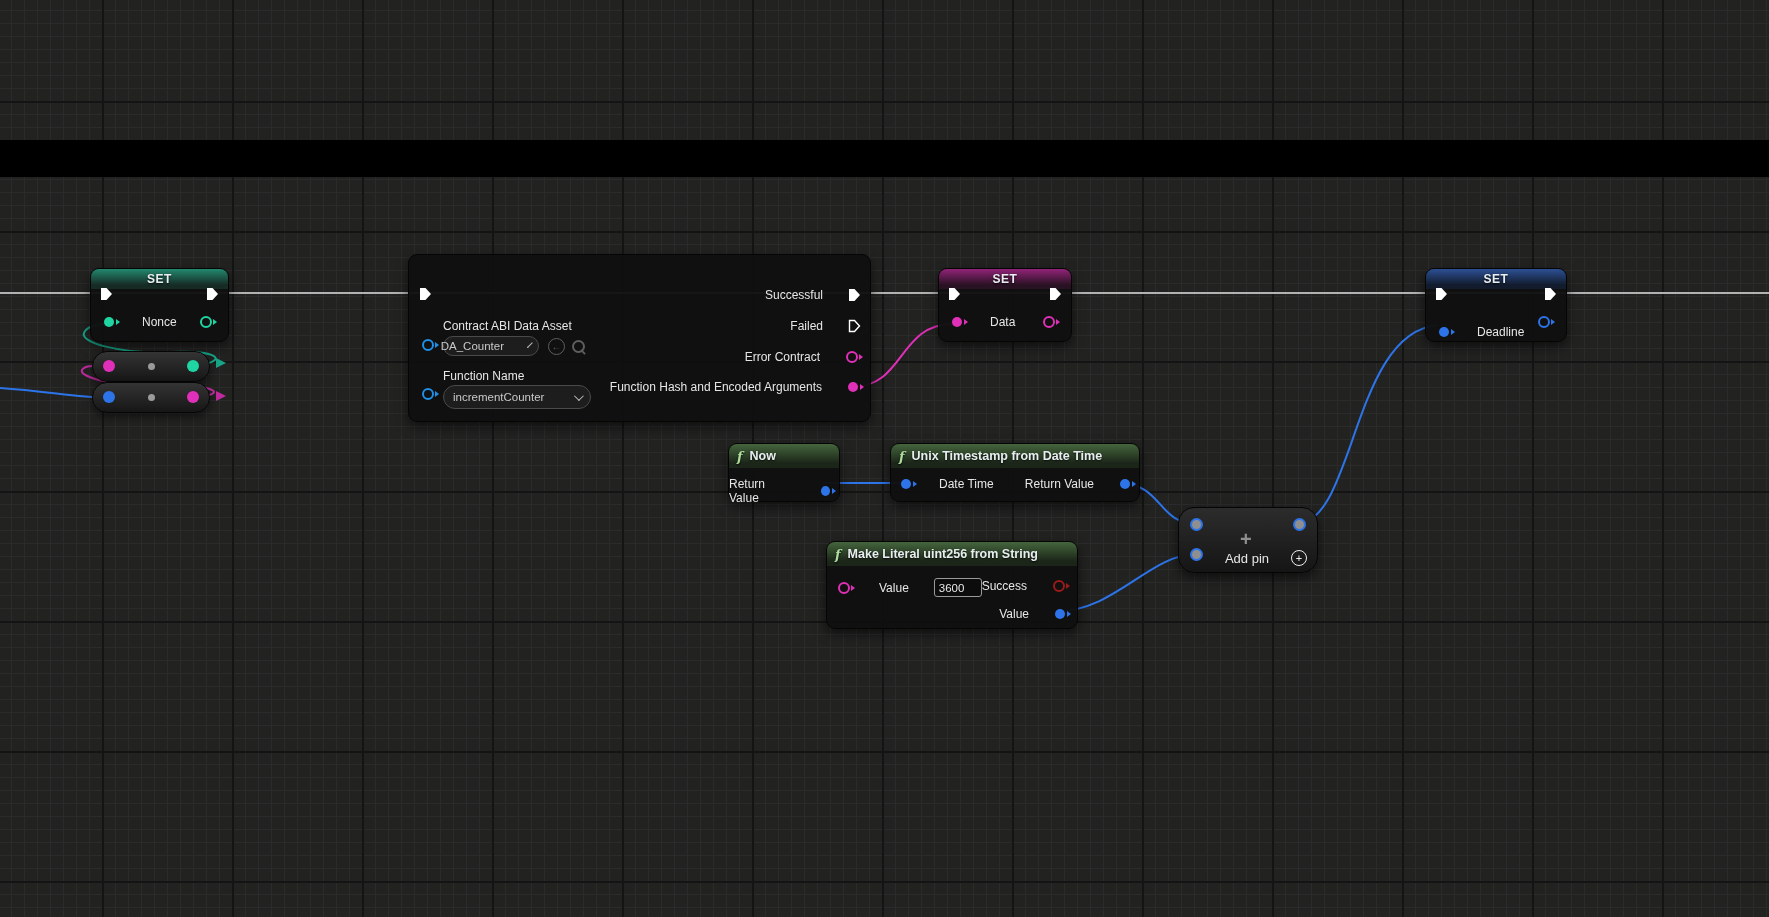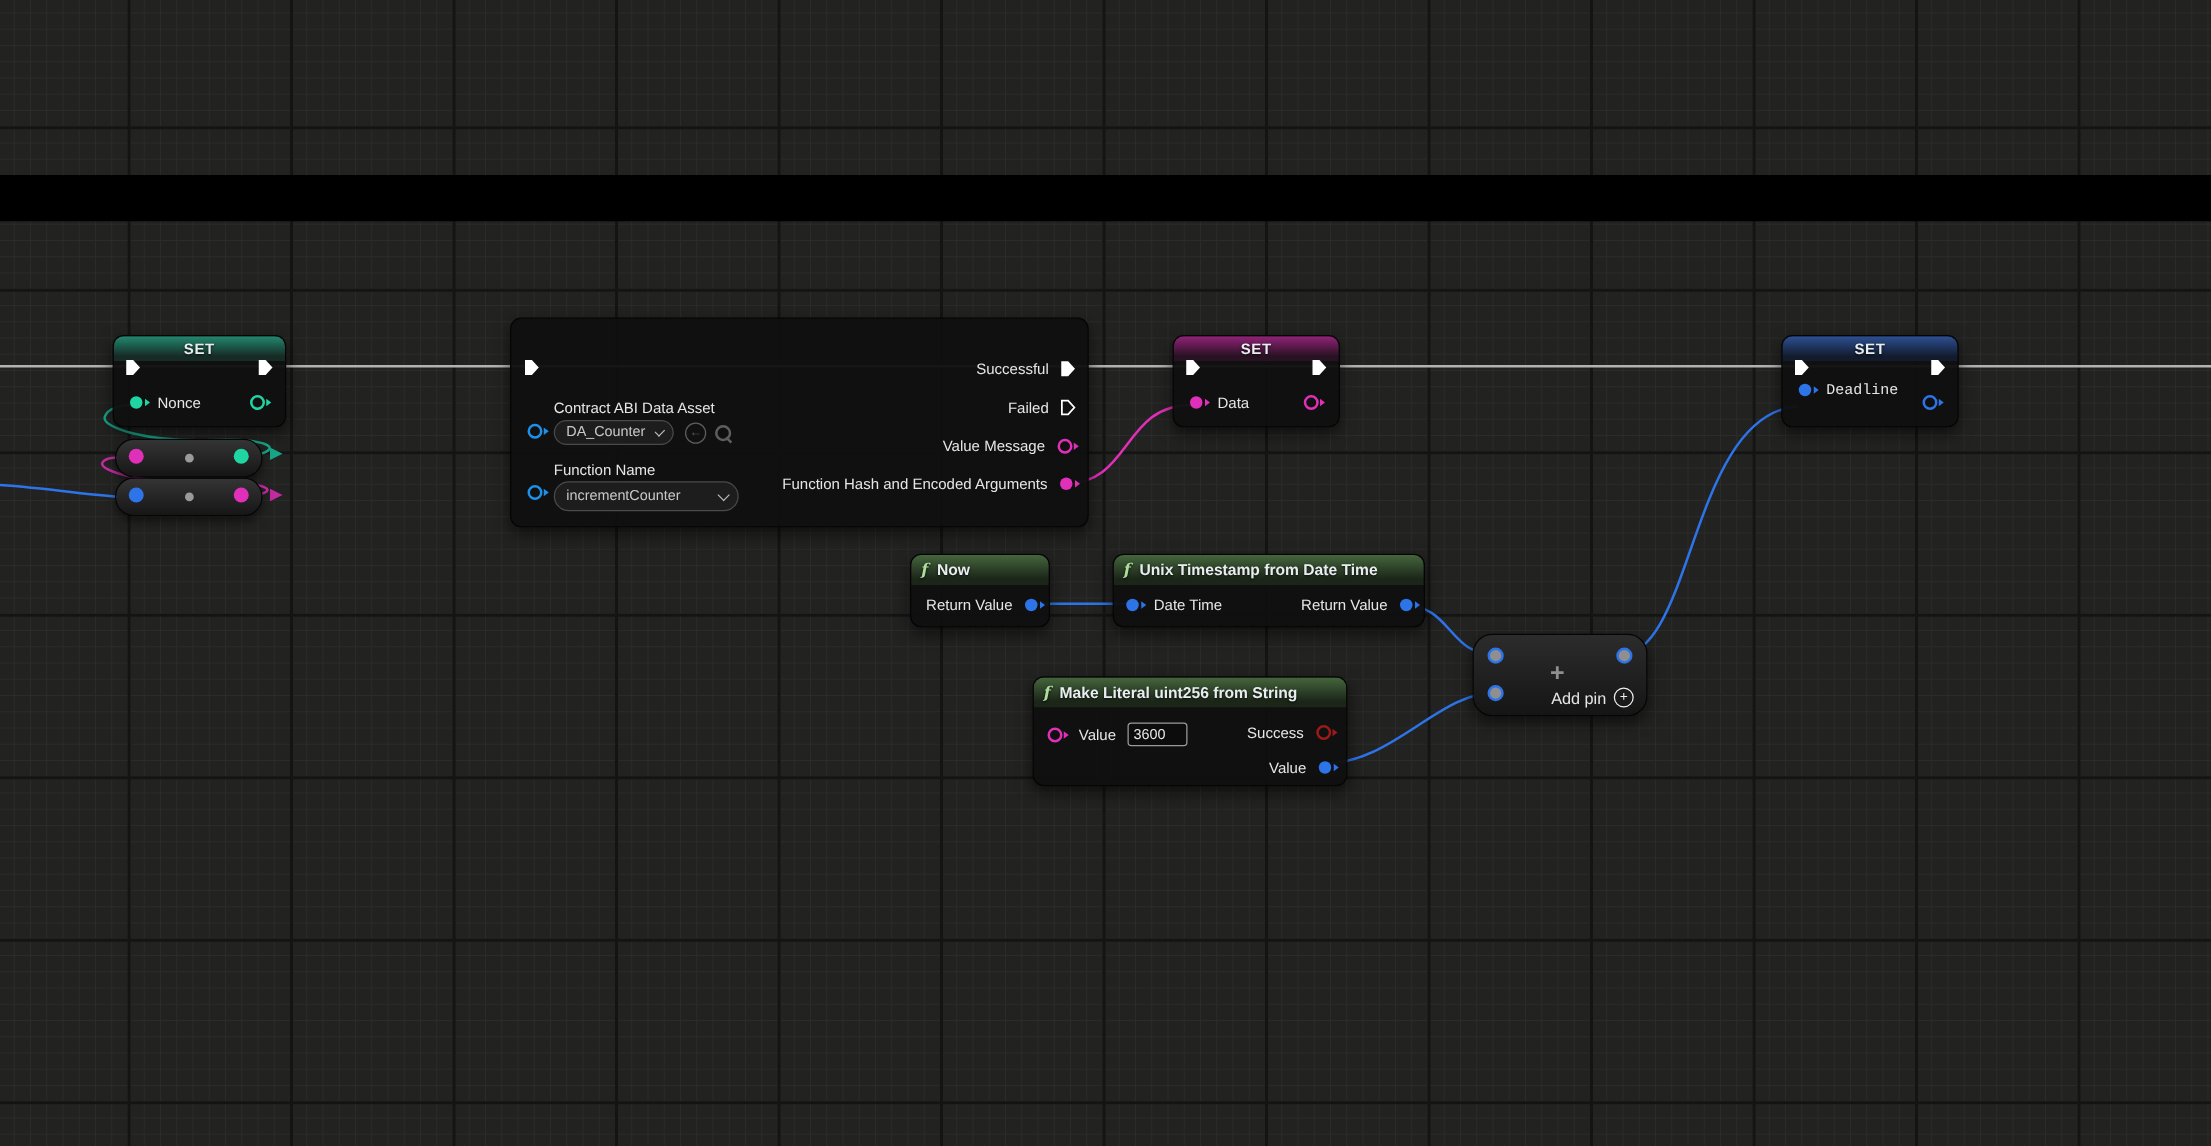--- a/index.html
+++ b/index.html
@@ -59,21 +59,21 @@
   .plus-glyph{color:#8f8f8f;font-size:20px;font-weight:bold;}
   .addpin-circle{display:inline-flex;align-items:center;justify-content:center;width:14px;height:14px;border:1.6px solid #eee;border-radius:50%;color:#eee;font-size:11px;line-height:1;margin-left:6px;}
   .ring-pin{display:inline-block;width:9px;height:9px;border-radius:50%;background:#8f8f8f;border:2.5px solid #2d74e8;}
   .center-dot{width:7px;height:7px;border-radius:50%;background:#9a9a9a;}
   .pill{
     position:absolute;z-index:2;height:31px;border-radius:15px;
     background:linear-gradient(180deg,#343434,#161616);
     border:1px solid #060606;box-shadow:0 4px 8px rgba(0,0,0,.5);
     display:flex;align-items:center;justify-content:space-between;padding:0 10px;box-sizing:border-box;
   }
-  .abs{position:absolute;}
+  .abs{position:absolute;gap:16px;}
 </style>
 </head>
 <body>
 
 <div class="canvas">
 
   <div class="black-band"></div>
 
   <svg class="wires" width="1769" height="917">
 
@@ -159,21 +159,21 @@
           <path d="M1 1 H6.5 L12 7 L6.5 13 H1 Z" fill="#fff"></path>
         </svg>
     </span>
     <span class="pinrow abs" style="right:9px;top:61px;height:20px;">
       <span class="lbl" style="margin-right:9px;">Failed</span>
       <svg width="13" height="14">
           <path d="M1.5 1.5 H6.5 L11.5 7 L6.5 12.5 H1.5 Z" fill="none" stroke="#fff" stroke-width="1.4"></path>
         </svg>
     </span>
     <span class="pinrow abs" style="right:12px;top:92px;height:20px;color:#e02fb8;">
-      <span class="lbl" style="margin-right:10px;">Value Message</span>
+      <span class="lbl" style="margin-right:10px;">Error Contract</span>
       <span class="circ hollow"></span>
     </span>
     <span class="pinrow abs" style="right:12px;top:122px;height:20px;color:#e02fb8;">
       <span class="lbl" style="margin-right:10px;">Function Hash and Encoded Arguments</span>
       <span class="circ"></span>
     </span>
   </div>
 
   <div class="node" style="left:938px;top:268px;width:132px;height:72px;">
     <div class="node-header hdr-set hdr-magenta">
@@ -203,21 +203,21 @@
     <span class="abs" style="left:9px;top:18px;">
       <svg width="13" height="14">
           <path d="M1 1 H6.5 L12 7 L6.5 13 H1 Z" fill="#fff"></path>
         </svg>
     </span>
     <span class="abs" style="right:9px;top:18px;">
       <svg width="13" height="14">
           <path d="M1 1 H6.5 L12 7 L6.5 13 H1 Z" fill="#fff"></path>
         </svg>
     </span>
-    <span class="pinrow abs" style="left:13px;top:36px;color:#2d74e8;font-family:Liberation Mono, monospace;">
+    <span class="pinrow abs" style="left:13px;top:56px;color:#2d74e8;">
       <span class="circ"></span>
         <span class="lbl" style="margin-left:12px;">Deadline</span>
     </span>
     <span class="abs" style="right:16px;top:47px;color:#2d74e8;"><span class="circ hollow"></span></span>
   </div>
 
   <div class="node" style="left:728px;top:443px;width:110px;height:57px;">
     <div class="node-header hdr-green">
       <span class="fn-glyph">f</span>
       <span>Now</span>

